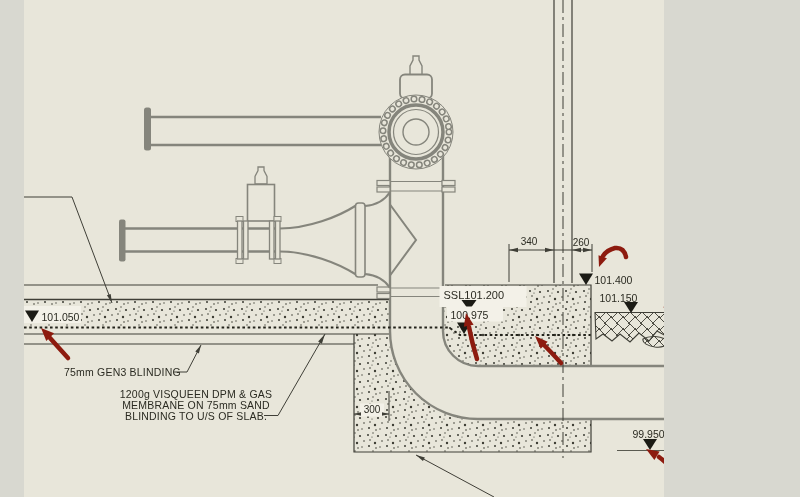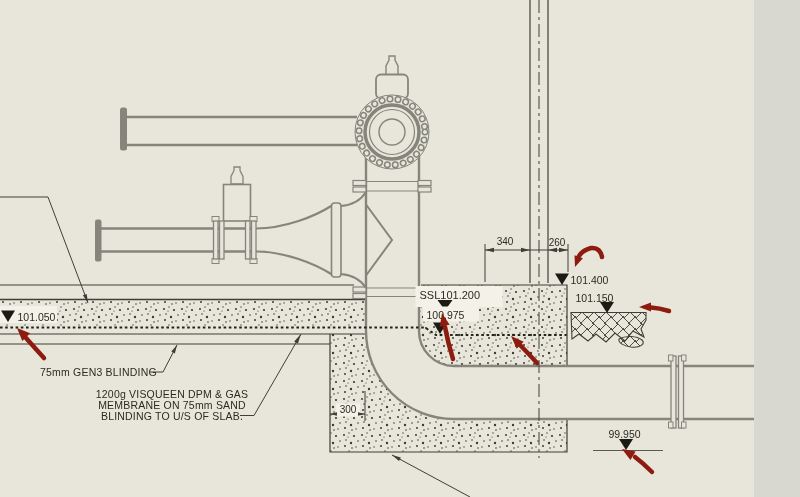--- a/index.html
+++ b/index.html
@@ -1,16 +1,16 @@
 <!DOCTYPE html>
 <html><head>
 <meta charset="utf-8">
 <style>
   html,body{margin:0;padding:0;background:#d8d8d0;}
-  #stage{width:754px;height:497px;position:relative;background:#bef264;overflow:hidden;}
+  #stage{width:640px;height:497px;position:relative;background:#bef264;overflow:hidden;margin-left:24px;}
   svg{display:block;}
   text{font-family:"Liberation Sans", sans-serif;fill:#2b2b22;}
   .lbl{font-size:10.5px;}
   .lbl-ssl{font-size:11px;}
   .dimtxt{font-size:10px;}
   .note{font-size:10.5px;letter-spacing:.2px;}
 </style>
 </head>
 <body>
 

